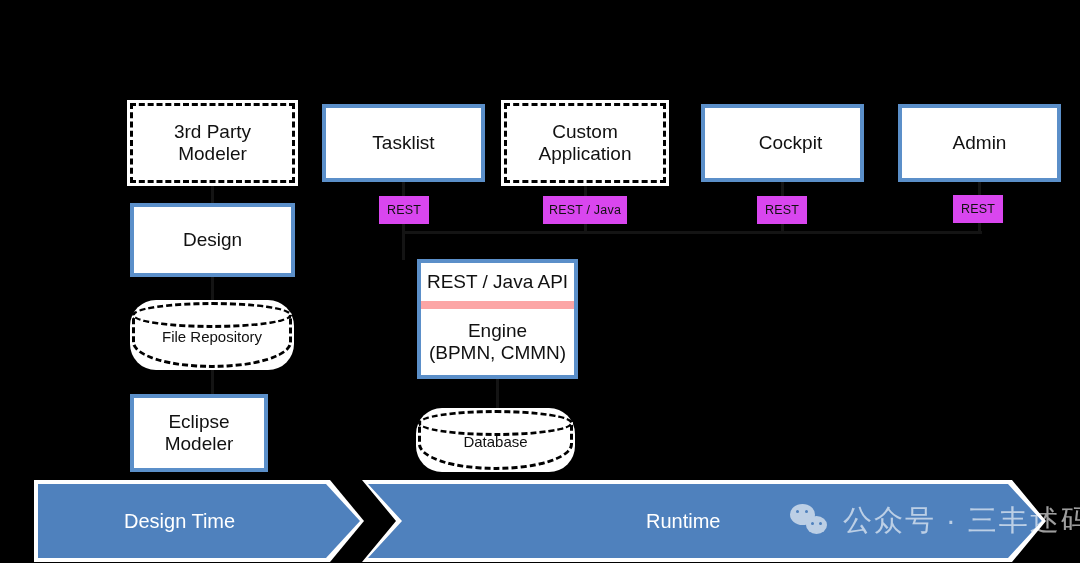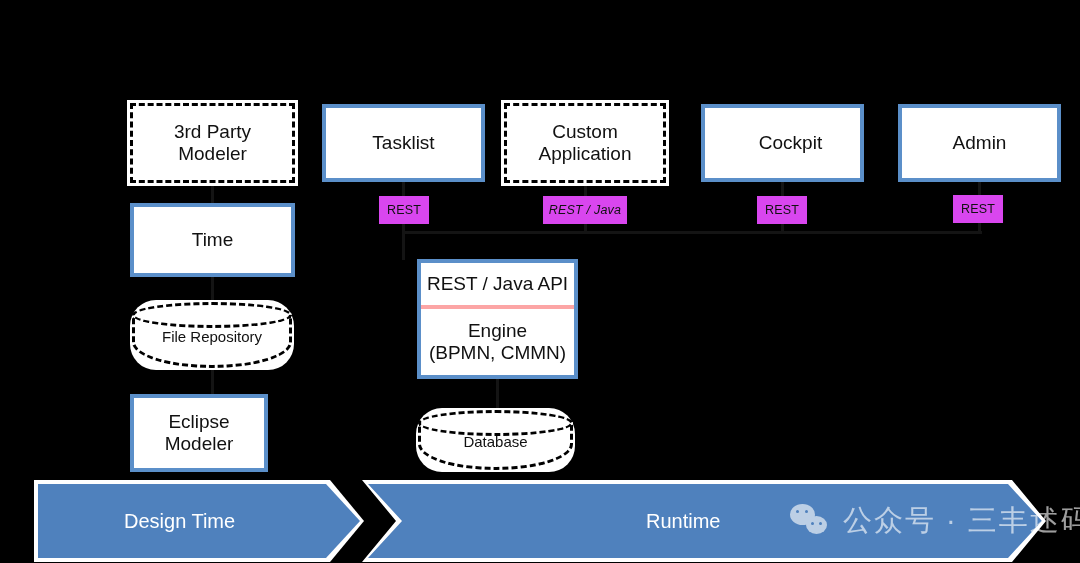--- a/index.html
+++ b/index.html
@@ -63,21 +63,21 @@
     display: flex;
     align-items: center;
     justify-content: center;
     text-align: center;
     font-size: 19px;
     line-height: 1.18;
     white-space: pre-line;
     box-sizing: border-box;
   }
   .stack-row.divider {
-    border-bottom: 4px solid #fca5a5;
+    border-bottom: 8px solid #fca5a5;
   }
 
   
   .cylinder {
     position: absolute;
     box-sizing: border-box;
   }
   .cyl-body {
     position: absolute;
     left: 0; right: 0;
@@ -236,21 +236,21 @@
   <div class="conn" style="left:978px; top:182px; width:3px; height:50px;"></div>
   <div class="conn" style="left:402px; top:231px; width:580px; height:3px;"></div>
   <div class="conn" style="left:496px; top:379px; width:3px; height:38px;"></div>
   <div class="conn" style="left:211px; top:183px; width:3px; height:22px;"></div>
   <div class="conn" style="left:211px; top:277px; width:3px; height:28px;"></div>
   <div class="conn" style="left:211px; top:365px; width:3px; height:30px;"></div>
 
   <div class="node dashed" style="left:130px; top:103px; width:165px; height:80px;">3rd Party
 Modeler</div>
 
-  <div class="node solid" style="left:130px; top:203px; width:165px; height:74px;">Time</div>
+  <div class="node solid" style="left:130px; top:203px; width:165px; height:74px;">Design</div>
 
   <div class="cylinder" style="left:132px; top:302px; width:160px; height:66px;">
     <div class="cyl-halo"></div>
     <div class="cyl-body"></div>
     <div class="cyl-top"></div>
     <div class="cyl-label">File Repository</div>
   </div>
 
   <div class="node solid" style="left:130px; top:394px; width:138px; height:78px;">Eclipse
 Modeler</div>
@@ -258,21 +258,21 @@
   <div class="node solid" style="left:322px; top:104px; width:163px; height:78px;">Tasklist</div>
 
   <div class="node dashed" style="left:504px; top:103px; width:162px; height:80px;">Custom
 Application</div>
 
   <div class="node solid" style="left:701px; top:104px; width:163px; height:78px;padding-left:16px;">Cockpit</div>
 
   <div class="node solid" style="left:898px; top:104px; width:163px; height:78px;">Admin</div>
 
   <div class="tag" style="left:379px; top:196px; width:50px; height:28px;">REST</div>
-  <div class="tag" style="left:543px; top:196px; width:84px; height:28px;font-style:italic;">REST / Java</div>
+  <div class="tag" style="left:543px; top:196px; width:84px; height:28px;">REST / Java</div>
   <div class="tag" style="left:757px; top:196px; width:50px; height:28px;">REST</div>
   <div class="tag" style="left:953px; top:195px; width:50px; height:28px;">REST</div>
 
   <div class="stack" style="left:417px; top:259px; width:161px; height:120px;">
     <div class="stack-row divider" style="height:46px;">REST / Java API</div>
     <div class="stack-row" style="height:66px;">Engine
 (BPMN, CMMN)</div>
   </div>
 
   <div class="cylinder" style="left:418px; top:410px; width:155px; height:60px;">

